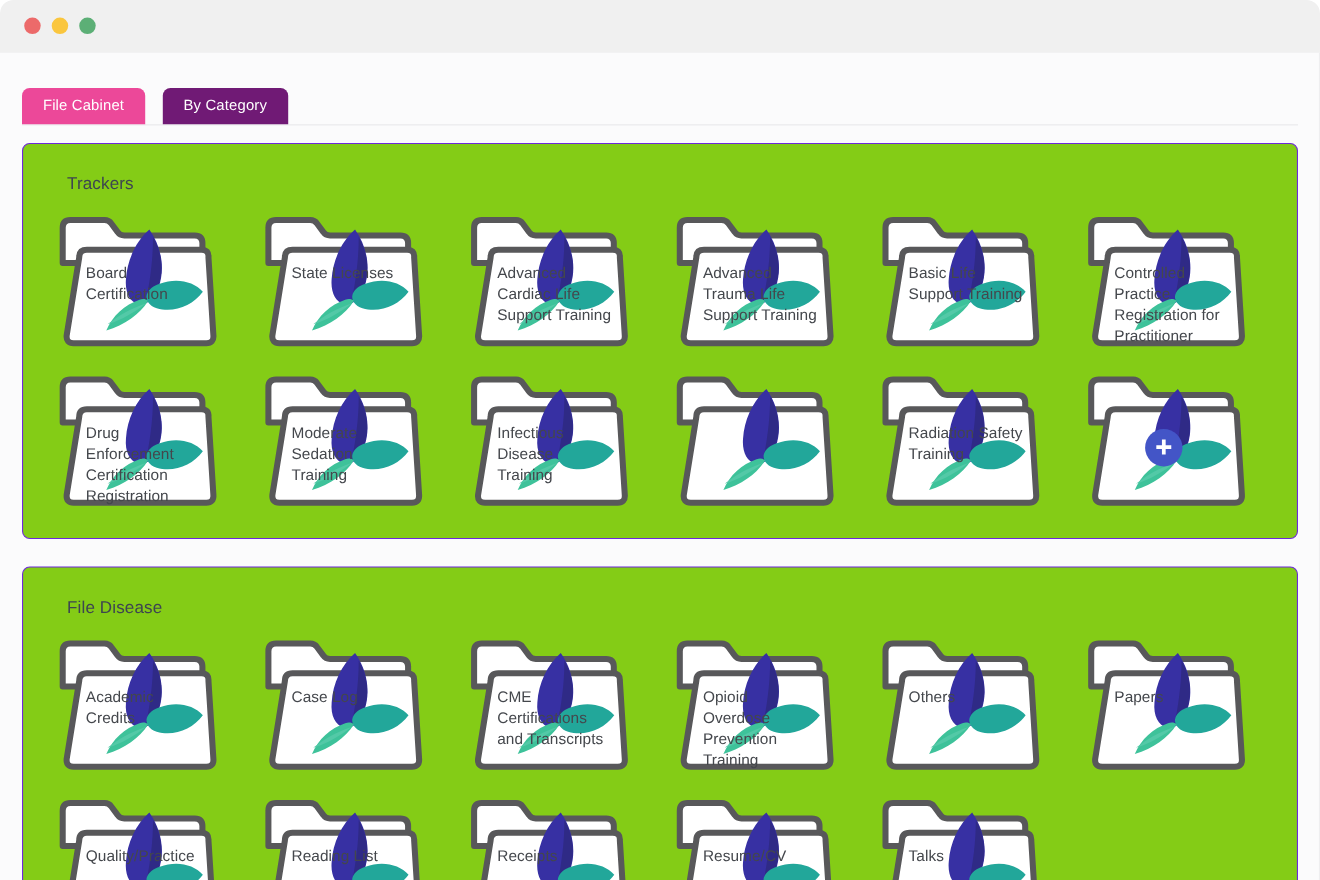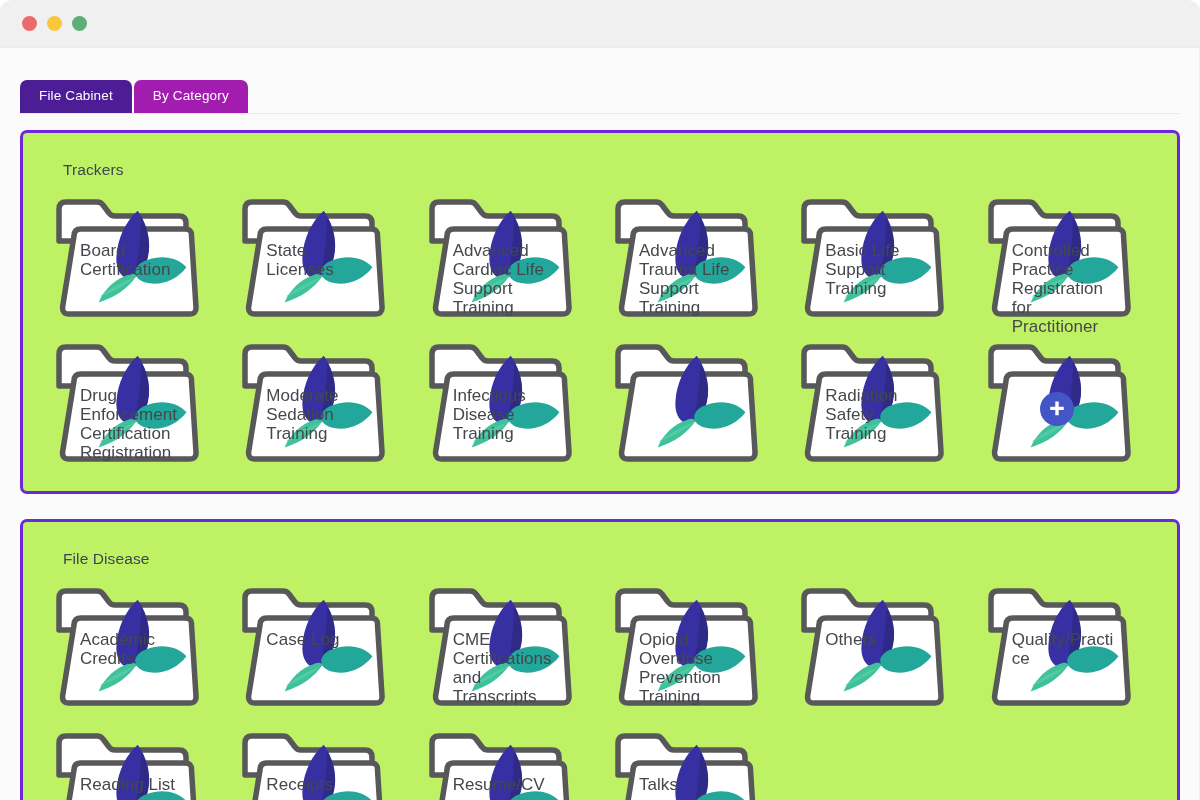--- a/index.html
+++ b/index.html
@@ -54,36 +54,36 @@
     font-size: 13.5px;
     color: #ffffff;
     padding: 9px 19px 9px 19px;
     border-radius: 7px 7px 0 0;
     line-height: 1.1;
     letter-spacing: 0.15px;
     cursor: pointer;
     user-select: none;
     white-space: nowrap;
   }
-  .tab.teal  { background: #4c1d95; }
-  .tab.navy  { background: #a21caf; margin-left: 2px; }
+  .tab.teal  { background: #ec4899; }
+  .tab.navy  { background: #701a75; margin-left: 16px; }
 
   .tabrule {
     height: 1px;
     background: #e9e9ec;
     margin: 0 8px 0 8px;
   }
 
   
   .cards {
     padding: 16px 8px 0 8px;
   }
   .card {
-    background: #bef264;
-    border: 3px solid #6d28d9;
+    background: #84cc16;
+    border: 1px solid #6d28d9;
     border-radius: 7px;
     padding: 22px 8px 26px 22px;
     margin-bottom: 25px;
     position: relative;
   }
   .card-title {
     font-size: 15.5px;
     color: #3d4551;
     margin: 6px 0 18px 18px;
     letter-spacing: 0.1px;
@@ -104,21 +104,21 @@
     height: 123px;
     cursor: pointer;
   }
   .folder svg { display: block; width: 154px; height: 123px; }
 
   .folder-label {
     position: absolute;
     left: 29px;
     top: 44px;
     width: 104px;
-    font-size: 17px;
+    font-size: 14px;
     line-height: 19px;
     color: #44474c;
     letter-spacing: 0.05px;
     pointer-events: none;
     word-wrap: break-word;
   }
 
   .bird {
     position: absolute;
     left: 12px;
@@ -572,20 +572,42 @@
              C6.4 13 5.6 11.3 5.8 9.2 C6.0 6.2 7.4 3.1 9.6 1.2 Z" fill="#3730a3"></path>
     <path d="M10.2 2.4 C11.7 5.0 12.0 8.0 11.0 10.5 C10.5 11.8 9.8 12.7 9.0 13.0
              C9.6 10.2 10.2 6.4 10.2 2.4 Z" fill="#2f2a86"></path>
     <path d="M11.3 10.0 C14.0 9.0 16.8 9.6 18.3 11.3 C16.6 13.6 13.6 14.8 10.8 14.0
              C9.6 13.6 8.9 12.6 9.2 11.7 C9.5 10.9 10.3 10.3 11.3 10.0 Z" fill="#22a79a"></path>
     <path d="M9.4 12.8 C8.0 15.0 5.6 16.7 2.6 17.6 C3.6 15.2 5.6 13.4 8.0 12.6
              C8.6 12.4 9.1 12.5 9.4 12.8 Z" fill="#3ec29a"></path>
     <path d="M9.0 13.2 C7.3 14.6 5.2 15.8 2.8 16.6 C4.5 15.2 6.6 14.0 9.0 13.2 Z" fill="#53c9a7"></path>
   </svg>
               </span>
+              <div class="folder-label">Papers</div>
+            </div>
+            <div class="folder">
+  <svg viewBox="0 0 154 123" xmlns="http://www.w3.org/2000/svg">
+
+    <path d="M8 12 Q8 5 15 5 L46 5 Q50 5 52 8 L58 16 Q60 19 64 19 L128 19 Q135 19 135 26 L135 44 L8 44 Z" fill="#ffffff" stroke="#58585a" stroke-width="5.5" stroke-linejoin="round" stroke-linecap="round"></path>
+
+    <path d="M23 39 Q23 32 30 32 L134 32 Q141 32 140.5 39 L145 110 Q145.5 117 138.5 117 L18 117 Q11 117 11.6 110 Z" fill="#ffffff" stroke="#58585a" stroke-width="5.5" stroke-linejoin="round" stroke-linecap="round"></path>
+  </svg>
+              <span class="bird">
+  <svg viewBox="0 0 20 22" xmlns="http://www.w3.org/2000/svg">
+    <path d="M9.6 1.2 C11.6 4 12.2 7.6 11.1 10.6 C10.4 12.5 9.1 13.6 7.8 13.3
+             C6.4 13 5.6 11.3 5.8 9.2 C6.0 6.2 7.4 3.1 9.6 1.2 Z" fill="#3730a3"></path>
+    <path d="M10.2 2.4 C11.7 5.0 12.0 8.0 11.0 10.5 C10.5 11.8 9.8 12.7 9.0 13.0
+             C9.6 10.2 10.2 6.4 10.2 2.4 Z" fill="#2f2a86"></path>
+    <path d="M11.3 10.0 C14.0 9.0 16.8 9.6 18.3 11.3 C16.6 13.6 13.6 14.8 10.8 14.0
+             C9.6 13.6 8.9 12.6 9.2 11.7 C9.5 10.9 10.3 10.3 11.3 10.0 Z" fill="#22a79a"></path>
+    <path d="M9.4 12.8 C8.0 15.0 5.6 16.7 2.6 17.6 C3.6 15.2 5.6 13.4 8.0 12.6
+             C8.6 12.4 9.1 12.5 9.4 12.8 Z" fill="#3ec29a"></path>
+    <path d="M9.0 13.2 C7.3 14.6 5.2 15.8 2.8 16.6 C4.5 15.2 6.6 14.0 9.0 13.2 Z" fill="#53c9a7"></path>
+  </svg>
+              </span>
               <div class="folder-label">Quality/Practice</div>
             </div>
             <div class="folder">
   <svg viewBox="0 0 154 123" xmlns="http://www.w3.org/2000/svg">
 
     <path d="M8 12 Q8 5 15 5 L46 5 Q50 5 52 8 L58 16 Q60 19 64 19 L128 19 Q135 19 135 26 L135 44 L8 44 Z" fill="#ffffff" stroke="#58585a" stroke-width="5.5" stroke-linejoin="round" stroke-linecap="round"></path>
 
     <path d="M23 39 Q23 32 30 32 L134 32 Q141 32 140.5 39 L145 110 Q145.5 117 138.5 117 L18 117 Q11 117 11.6 110 Z" fill="#ffffff" stroke="#58585a" stroke-width="5.5" stroke-linejoin="round" stroke-linecap="round"></path>
   </svg>
               <span class="bird">

